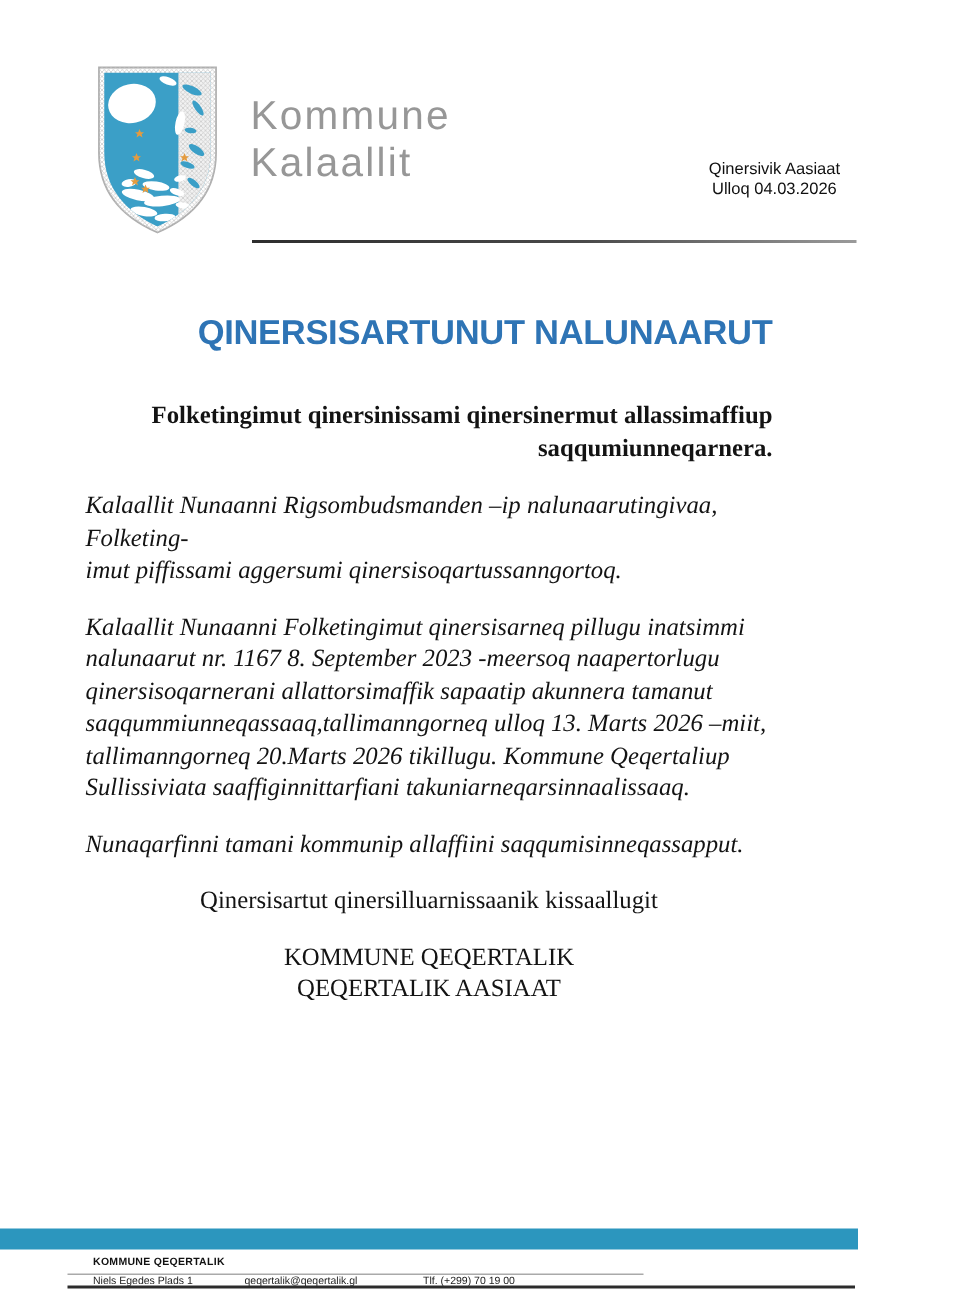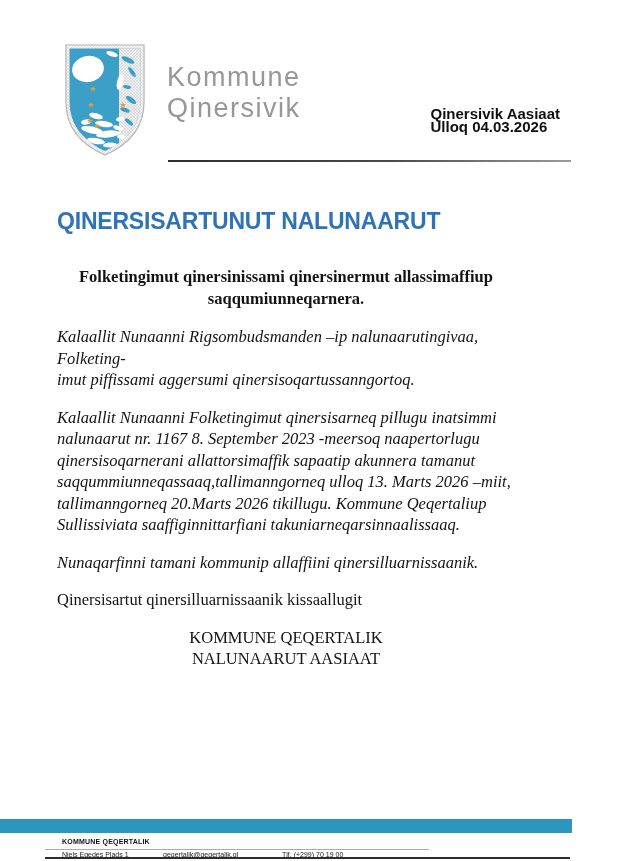--- a/index.html
+++ b/index.html
@@ -9,46 +9,46 @@
   }
 
   
   .logo { position:absolute; left:62px; top:42px; width:86px; height:116px; }
   .wordmark {
     position:absolute; left:167px; top:62px;
     font-family:"Liberation Sans", sans-serif; font-weight:300;
     font-size:27px; line-height:31px; color:#979797; letter-spacing:1.5px;
   }
   .header-info {
-    position:absolute; right:12px; top:107px; text-align:left;
-    font-family:"Liberation Sans", sans-serif; font-weight:700;
-    font-size:15px; line-height:13px; color:#101010;
+    position:absolute; right:12px; top:107px; text-align:center;
+    font-family:"Liberation Sans", sans-serif; font-weight:400;
+    font-size:11px; line-height:13px; color:#101010;
   }
   .header-rule {
     position:absolute; left:168px; right:1px; top:160px; height:2px;
     background:linear-gradient(to right,#2e2e2e 0%,#4a4a4a 55%,#9a9a9a 100%);
   }
 
   
   .content { position:absolute; left:57px; right:57px; top:206px; }
   .doc-title {
-    margin:0 0 30px; text-align:left;
+    margin:0 0 30px; text-align:right;
     font-family:"Liberation Sans", sans-serif; font-weight:600;
     font-size:23px; line-height:30px; letter-spacing:-0.2px;
   }
   .doc-subtitle {
-    margin:0 0 17px; text-align:center; font-weight:700;
+    margin:0 0 17px; text-align:right; font-weight:700;
     font-size:16.5px; line-height:21.5px; white-space:pre-line;
   }
   .body-par {
     margin:0 0 16px; font-size:16.5px; line-height:21.5px;
     white-space:pre-line;
     font-style:italic;
   }
-  .closing { margin:0 0 16px; text-align:left; font-size:16.5px; line-height:21.5px; }
+  .closing { margin:0 0 16px; text-align:center; font-size:16.5px; line-height:21.5px; }
   .signature { margin:0; text-align:center; font-size:16.5px; line-height:21.5px; }
 
   
   .footer-bar { position:absolute; left:0; right:0; top:819px; height:14px; background:#2C96BE; }
   .footer-org {
     position:absolute; left:62px; top:838px;
     font-family:"Liberation Sans", sans-serif; font-weight:700;
     font-size:7px; letter-spacing:0.2px; color:#111;
   }
   .footer-rule-thin { position:absolute; left:45px; width:384px; top:849px; height:1px; background:#aaaaaa; }
@@ -118,21 +118,21 @@
           <use href="#star" transform="translate(61,63)"></use>
           <use href="#star" transform="translate(28,79)"></use>
           <use href="#star" transform="translate(35,84)"></use>
         </g>
       </g>
     </svg>
   </div>
 
   <div class="wordmark">
     <div>Kommune</div>
-    <div>Qinersivik</div>
+    <div>Kalaallit</div>
   </div>
 
   <div class="header-info">
     <div>Qinersivik Aasiaat</div>
     <div>Ulloq 04.03.2026</div>
   </div>
 
   <div class="header-rule"></div>
 
   <div class="content">
@@ -141,25 +141,25 @@
 saqqumiunneqarnera.</p>
     <div>
         <p class="body-par">Kalaallit Nunaanni Rigsombudsmanden –ip nalunaarutingivaa, Folketing-
 imut piffissami aggersumi qinersisoqartussanngortoq.</p>
         <p class="body-par">Kalaallit Nunaanni Folketingimut qinersisarneq pillugu inatsimmi
 nalunaarut nr. 1167 8. September 2023 -meersoq naapertorlugu
 qinersisoqarnerani allattorsimaffik sapaatip akunnera tamanut
 saqqummiunneqassaaq,tallimanngorneq ulloq 13. Marts 2026 –miit,
 tallimanngorneq 20.Marts 2026 tikillugu. Kommune Qeqertaliup
 Sullissiviata  saaffiginnittarfiani takuniarneqarsinnaalissaaq.</p>
-        <p class="body-par">Nunaqarfinni tamani kommunip allaffiini qinersilluarnissaanik.</p>
+        <p class="body-par">Nunaqarfinni tamani kommunip allaffiini saqqumisinneqassapput.</p>
       </div>
     <p class="closing">Qinersisartut qinersilluarnissaanik kissaallugit</p>
     <p class="signature">KOMMUNE QEQERTALIK</p>
-    <p class="signature">NALUNAARUT AASIAAT</p>
+    <p class="signature">QEQERTALIK AASIAAT</p>
   </div>
 
   <div class="footer-bar" style="background: rgb(44, 150, 190);"></div>
   <div class="footer-org">KOMMUNE QEQERTALIK</div>
   <div class="footer-rule-thin"></div>
   <div class="footer-cell footer-address">Niels Egedes Plads 1</div>
   <div class="footer-cell footer-email">qeqertalik@qeqertalik.gl</div>
   <div class="footer-cell footer-phone">Tlf. (+299) 70 19 00</div>
   <div class="footer-rule-bottom"></div>
 

